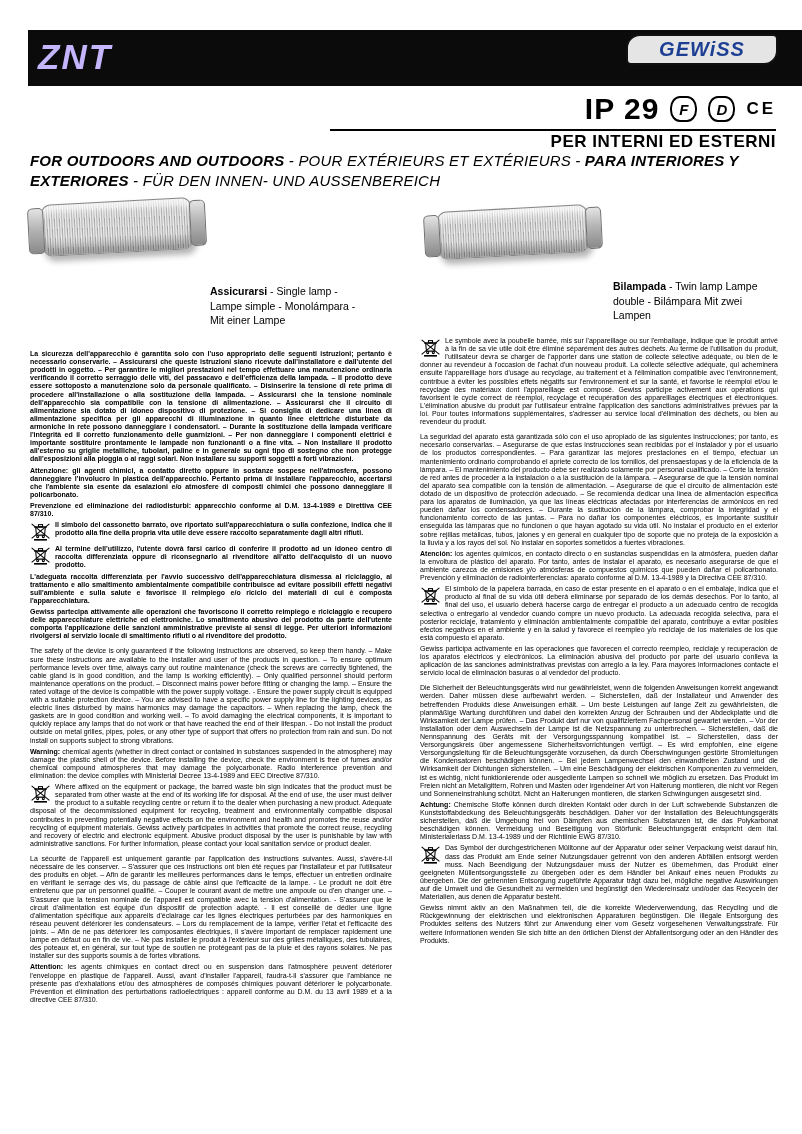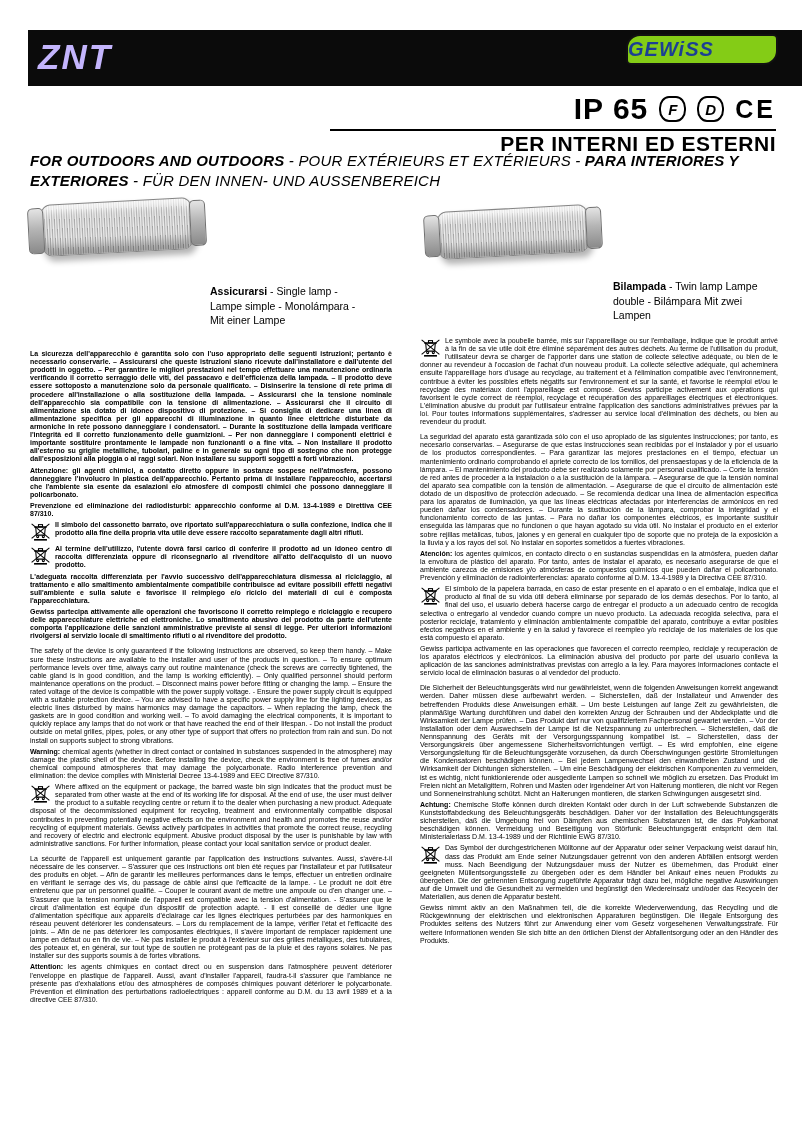--- a/index.html
+++ b/index.html
@@ -11,42 +11,42 @@
   .page { position:absolute; inset:0; background:#fff; }
 
   
   .topbar { position:absolute; left:28px; top:30px; right:0; height:56px; background:#0b0b0b; }
   .znt-logo {
     position:absolute; left:10px; top:7px; color:#c4b5fd;
     font-size:35px; font-weight:900; font-style:italic; letter-spacing:2px;
   }
   .gewiss-box {
     position:absolute; right:24px; top:4px; width:152px; height:31px;
-    background:#84cc16; border:2.5px solid #111;
+    background:#e5e5e5; border:2.5px solid #111;
     border-radius:14px 5px 14px 5px;
-    display:flex; align-items:center; justify-content:flex-start;
+    display:flex; align-items:center; justify-content:center;
   }
   .gewiss-text { font-size:20px; font-weight:900; font-style:italic; letter-spacing:1px; color:#1c3f94; }
 
   
   .ip-row { position:absolute; top:92px; right:26px; display:flex; align-items:center; gap:11px; }
   .ip65 { font-size:30px; font-weight:bold; letter-spacing:1px; }
   .cert-mark {
     width:27px; height:26px; border:2px solid #000; border-radius:10px/12px;
     display:flex; align-items:center; justify-content:center;
     font-size:15px; font-weight:bold; font-style:italic; background:#fff;
   }
-  .ce { font-size:25px; font-weight:bold; letter-spacing:3px; }
+  .ce { font-size:17px; font-weight:bold; letter-spacing:3px; }
 
   
   .subtitle-wrap {
     position:absolute; top:129px; left:330px; right:26px;
     border-top:2px solid #000; text-align:right; padding-top:1px;
   }
-  .subtitle-it { font-size:21px; font-weight:bold; letter-spacing:.5px; }
+  .subtitle-it { font-size:17px; font-weight:bold; letter-spacing:.5px; }
 
   
   .ml-heading {
     position:absolute; top:151px; left:30px; width:748px;
     font-style:italic; font-size:15px; line-height:1.32; letter-spacing:.2px;
   }
   .ml-heading .seg-bold { font-weight:bold; }
 
   
   .product { position:absolute; }
@@ -93,21 +93,21 @@
 <div class="page">
 
   <div class="topbar">
     <div class="znt-logo">ZNT</div>
     <div class="gewiss-box">
       <span class="gewiss-text">GEWiSS</span>
     </div>
   </div>
 
   <div class="ip-row">
-    <span class="ip65">IP 65</span>
+    <span class="ip65">IP 29</span>
     <span class="cert-mark">F</span>
     <span class="cert-mark">D</span>
     <span class="ce">CE</span>
   </div>
 
   <div class="subtitle-wrap">
     <span class="subtitle-it">PER INTERNI ED ESTERNI</span>
   </div>
 
   <div class="ml-heading"><span class="seg-bold">FOR OUTDOORS AND OUTDOORS</span><span> - </span><span>POUR EXTÉRIEURS ET EXTÉRIEURS</span><span> - </span><span class="seg-bold">PARA INTERIORES Y EXTERIORES</span><span> - </span><span>FÜR DEN INNEN- UND AUSSENBEREICH</span></div>

